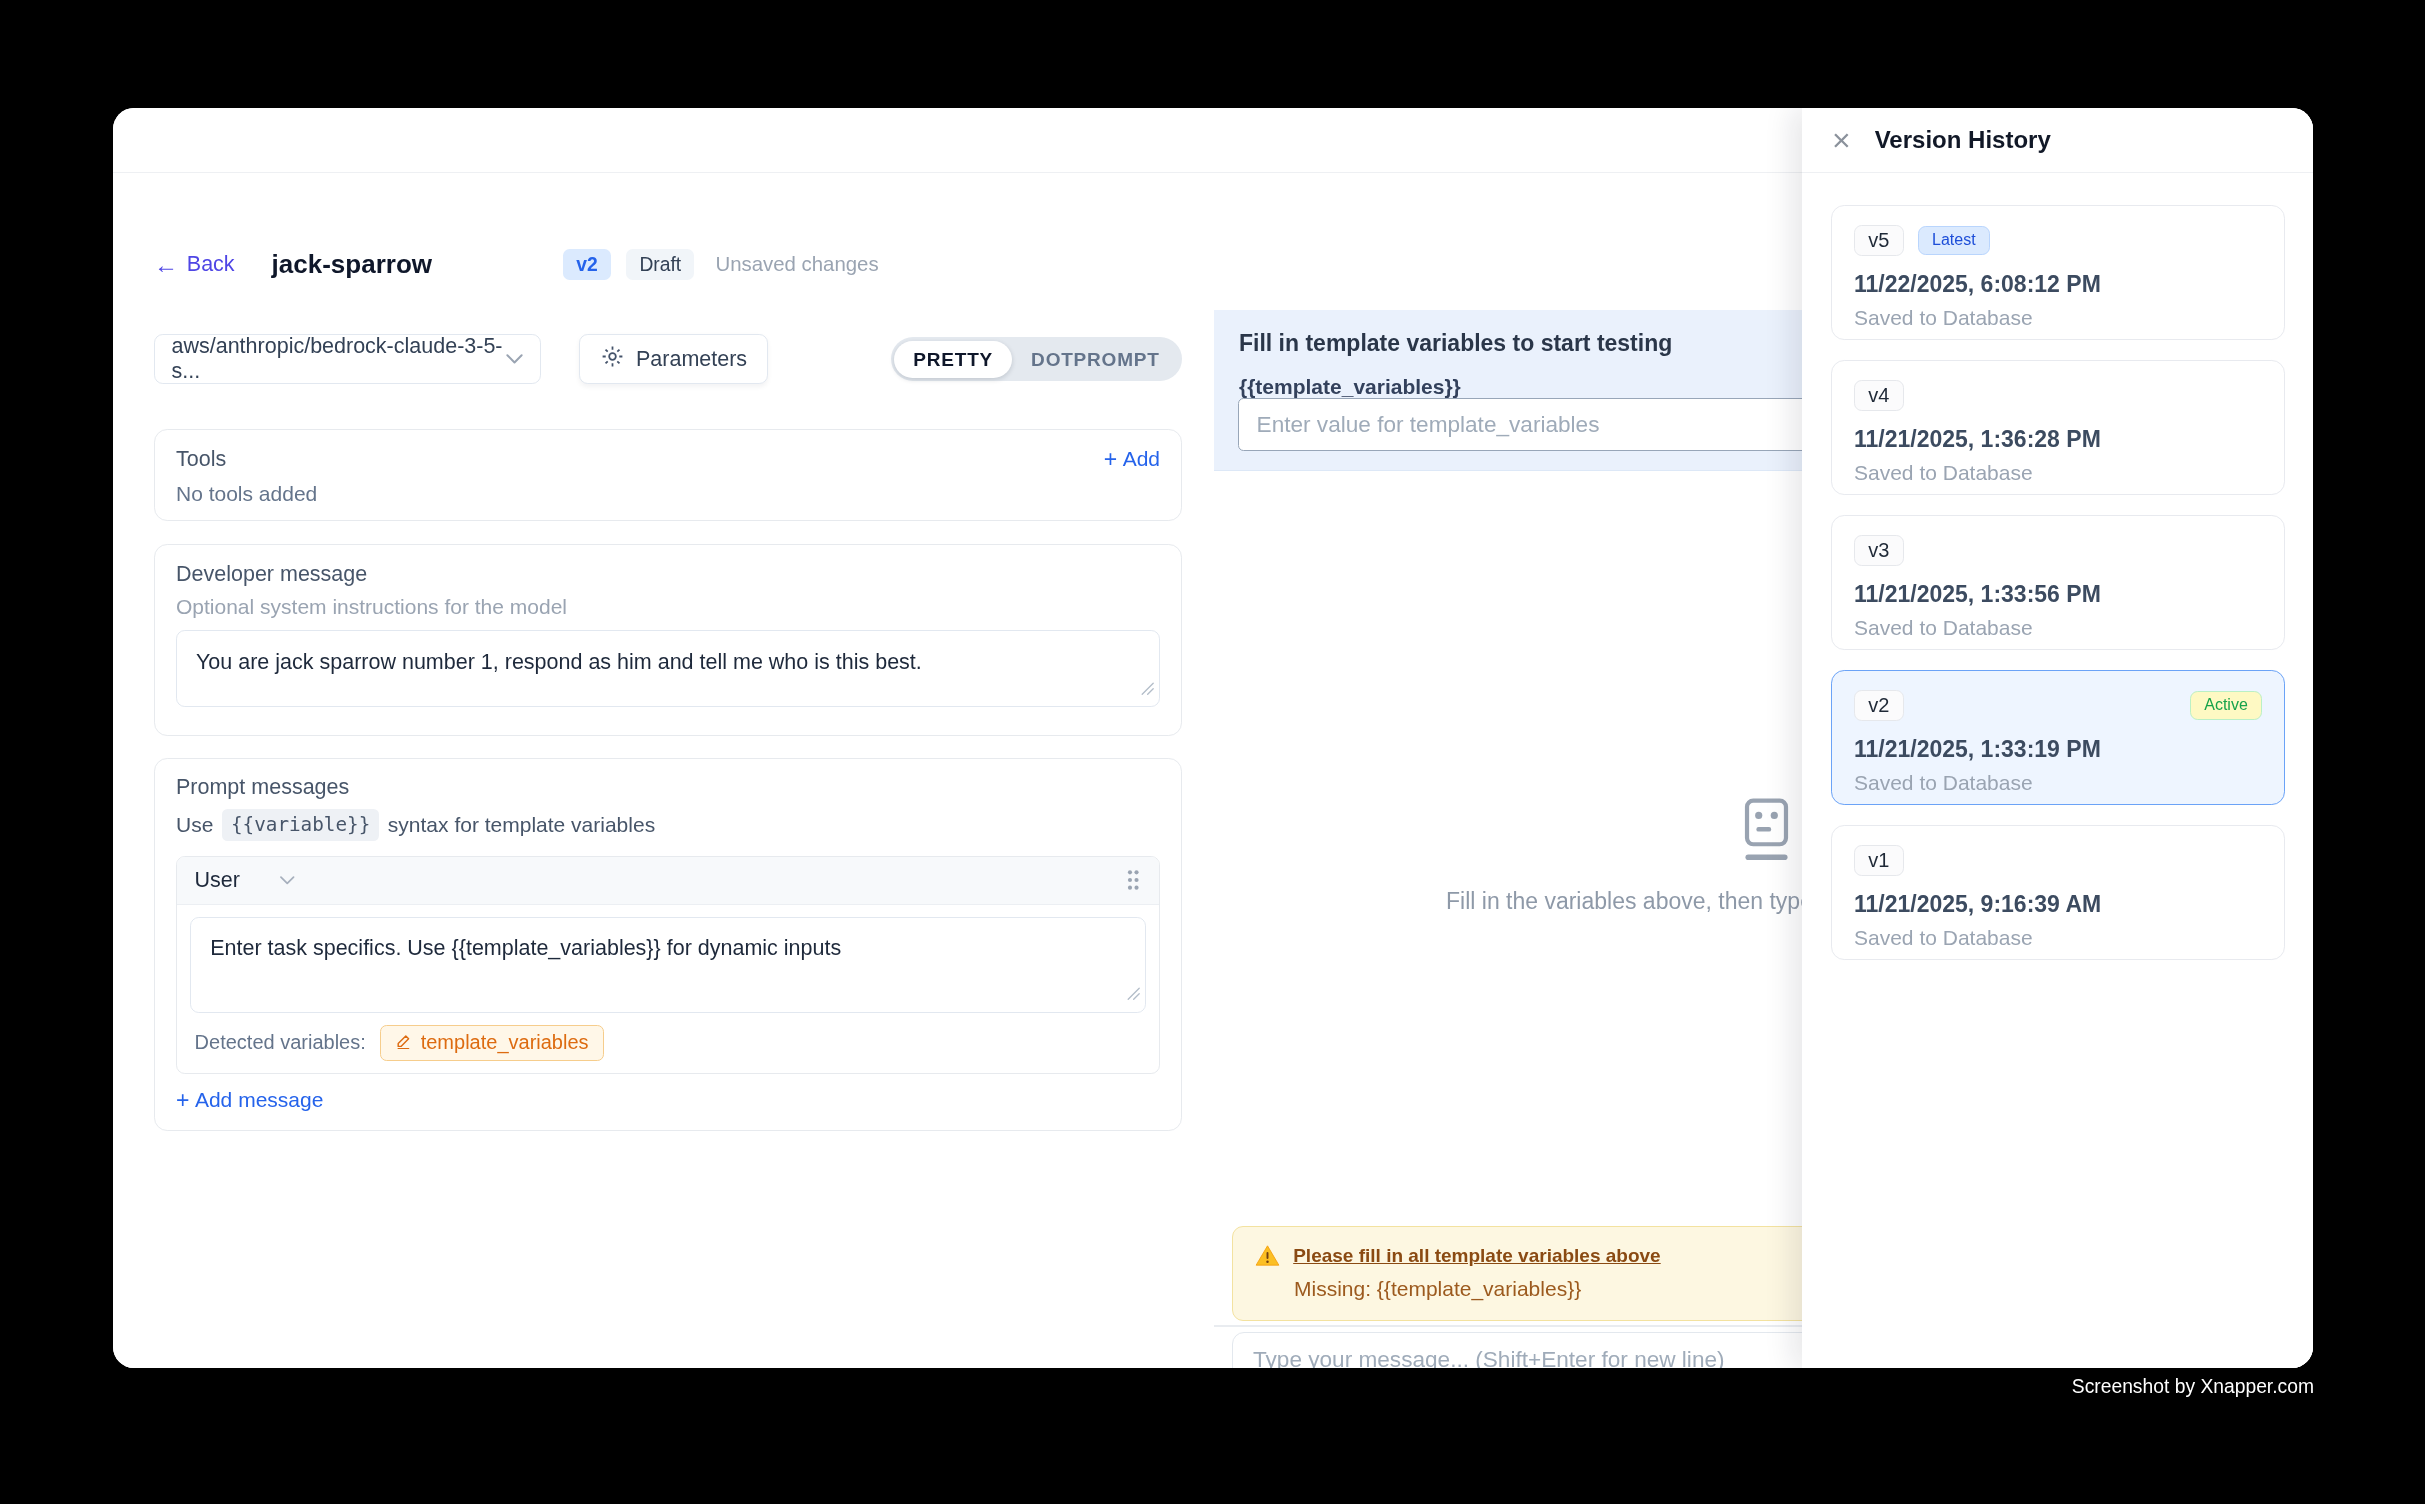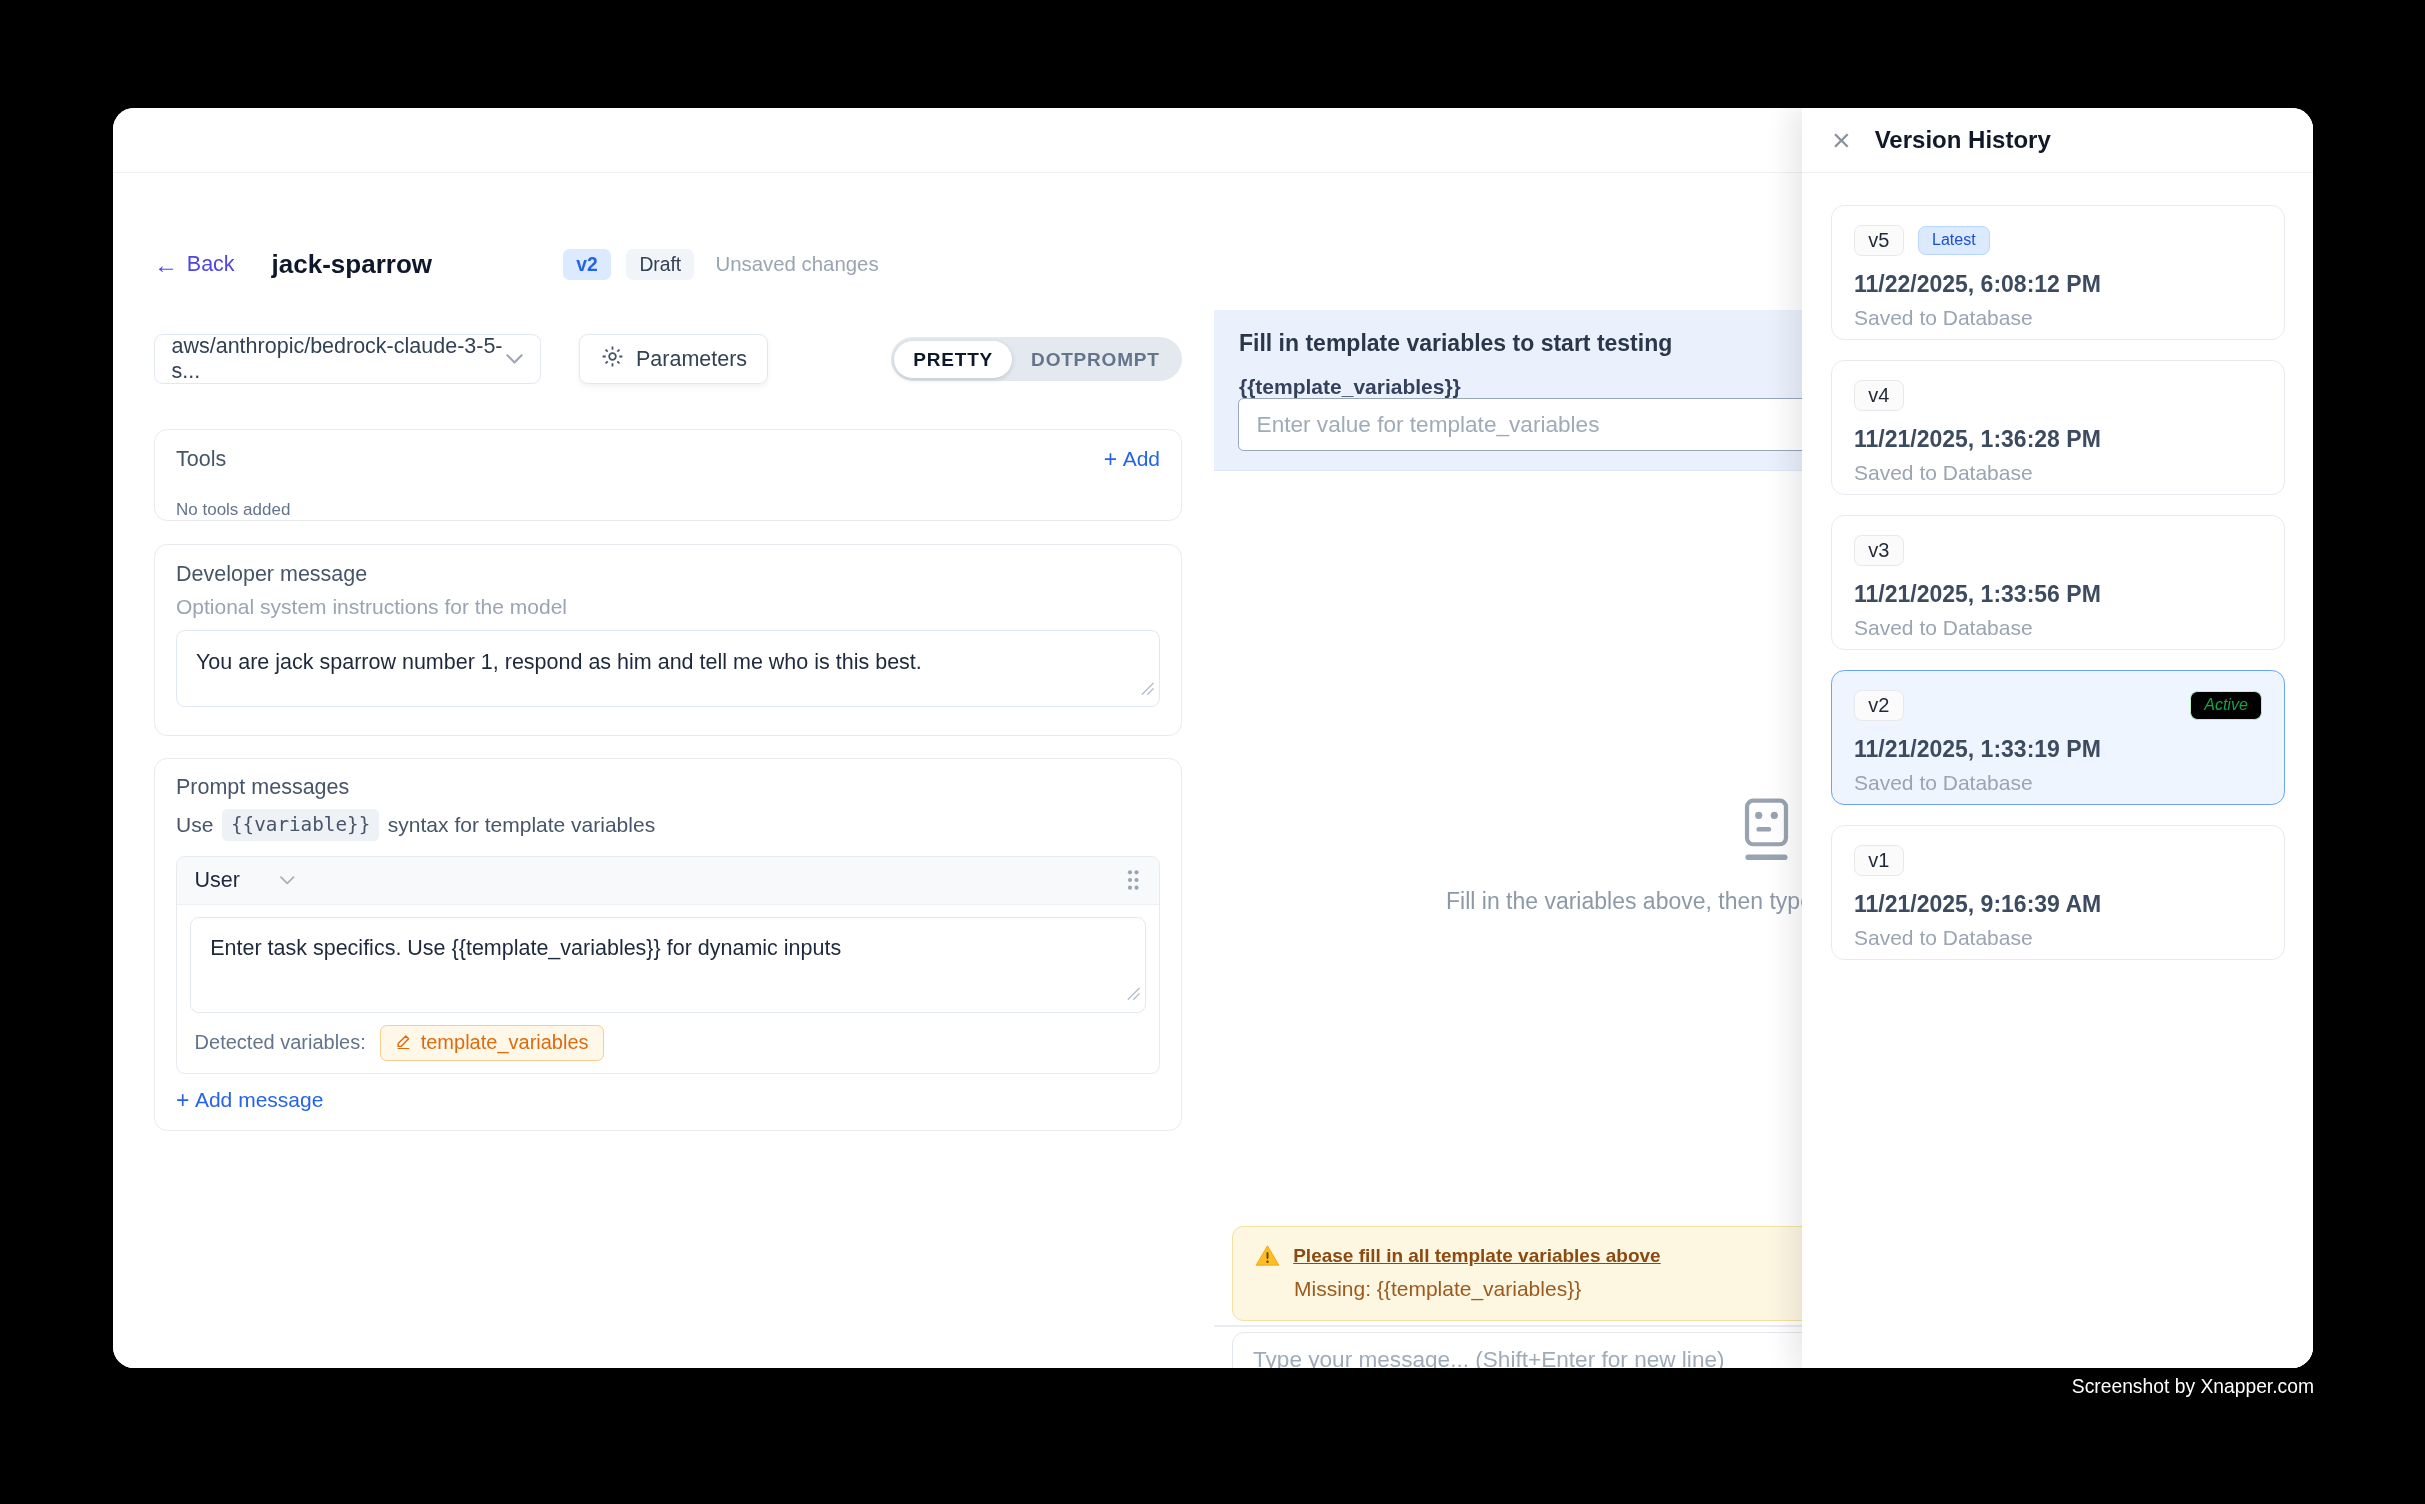--- a/index.html
+++ b/index.html
@@ -29,21 +29,21 @@
   .toggle{margin-left:auto;background:#e4e9ef;border-radius:551px;padding:3.3px;display:flex;align-items:center;height:44px;box-sizing:border-box;}
   .seg{font-size:19px;font-weight:700;letter-spacing:0.8px;padding:0 19px;height:37px;line-height:37px;border-radius:551px;color:#64748b;cursor:pointer;}
   .seg.active{background:#fff;color:#0f172a;box-shadow:0 1.7px 5.5px rgba(15,23,42,0.16);}
 
   .card{border:1.7px solid #e7eaee;border-radius:13.2px;background:#fff;box-sizing:border-box;}
   .tools-card{margin-top:45px;height:92px;padding:16.5px 21px;}
   .tools-head{display:flex;justify-content:space-between;align-items:center;}
   .section-label{font-size:21.5px;font-weight:500;color:#475569;}
   .add-link{display:flex;align-items:center;gap:5.5px;color:#2563eb;font-size:21px;font-weight:500;cursor:pointer;background:none;border:none;font-family:inherit;padding:0;}
   .plus{font-size:23px;line-height:1;}
-  .tools-empty{margin-top:28px;font-size:17px;color:#64748b;}
+  .tools-empty{margin-top:10px;font-size:21px;color:#64748b;}
 
   .dev-card{margin-top:23px;height:192px;padding:16.5px 21px;}
   .sub-label{margin-top:8.8px;font-size:21px;color:#9aa4b2;}
   .textarea-box{position:relative;margin-top:11px;border:1.7px solid #e2e8f0;border-radius:8.8px;height:77px;box-sizing:border-box;padding:16.5px 19px;font-size:21.5px;color:#1e293b;line-height:1.35;cursor:text;overflow:hidden;}
   .grip{position:absolute;right:4.4px;bottom:3.3px;}
 
   .prompt-card{margin-top:21.5px;padding:16.5px 21px 17.6px;}
   .hint-row{margin-top:8.8px;display:flex;align-items:center;gap:8.8px;font-size:21px;color:#475569;}
   .code-chip{font-family:"DejaVu Sans Mono",monospace;font-size:19.3px;background:#eef1f5;color:#475569;padding:4.4px 8.8px;border-radius:5.5px;}
   .msg-block{margin-top:15.4px;border:1.7px solid #e7eaee;border-radius:8.8px;overflow:hidden;}
@@ -82,21 +82,21 @@
   .vh-header{height:65px;border-bottom:1.7px solid #eef0f3;display:flex;align-items:center;gap:24px;padding:0 30px;box-sizing:border-box;}
   .vh-close{font-size:32px;color:#8b929c;line-height:1;font-weight:300;cursor:pointer;background:none;border:none;padding:0;font-family:inherit;}
   .vh-title{font-size:24px;font-weight:700;color:#111827;}
   .vh-list{padding:32px 29px 0;}
   .vcard{border:1.7px solid #e8eaef;border-radius:13.2px;background:#fff;height:135px;box-sizing:border-box;padding:19px 22px;margin-bottom:20px;overflow:hidden;cursor:pointer;}
   .vcard.active{background:#eef5ff;border-color:#6ba3f7;}
   .vrow{display:flex;align-items:center;}
   .vchip{font-size:20px;color:#1f2937;background:#fbfbfc;border:1.7px solid #e6e8ec;border-radius:7.7px;padding:4.4px 13.2px;line-height:1;}
   .vbadge{font-size:16px;border-radius:7.7px;padding:5.5px 13.2px;line-height:1;font-weight:500;}
   .vbadge.latest{margin-left:14.3px;color:#1d4ed8;background:#dbeafe;border:1.7px solid #b9d5fd;}
-  .vbadge.activeb{margin-left:auto;color:#16a34a;background:#000000;border:1.7px solid #bbf0c5;font-style:italic;}
+  .vbadge.activeb{margin-left:auto;color:#16a34a;background:#fef9c3;border:1.7px solid #bbf0c5;}
   .vtime{margin-top:15.4px;font-size:23px;font-weight:600;color:#3c4b60;}
   .vsaved{margin-top:7.7px;font-size:21px;color:#9aa4b2;}
 
   .watermark{position:absolute;right:112px;top:1376px;color:#fff;font-size:19.3px;}
 </style>
 </head>
 <body>
 
 <div id="canvas">
   <div class="window">

